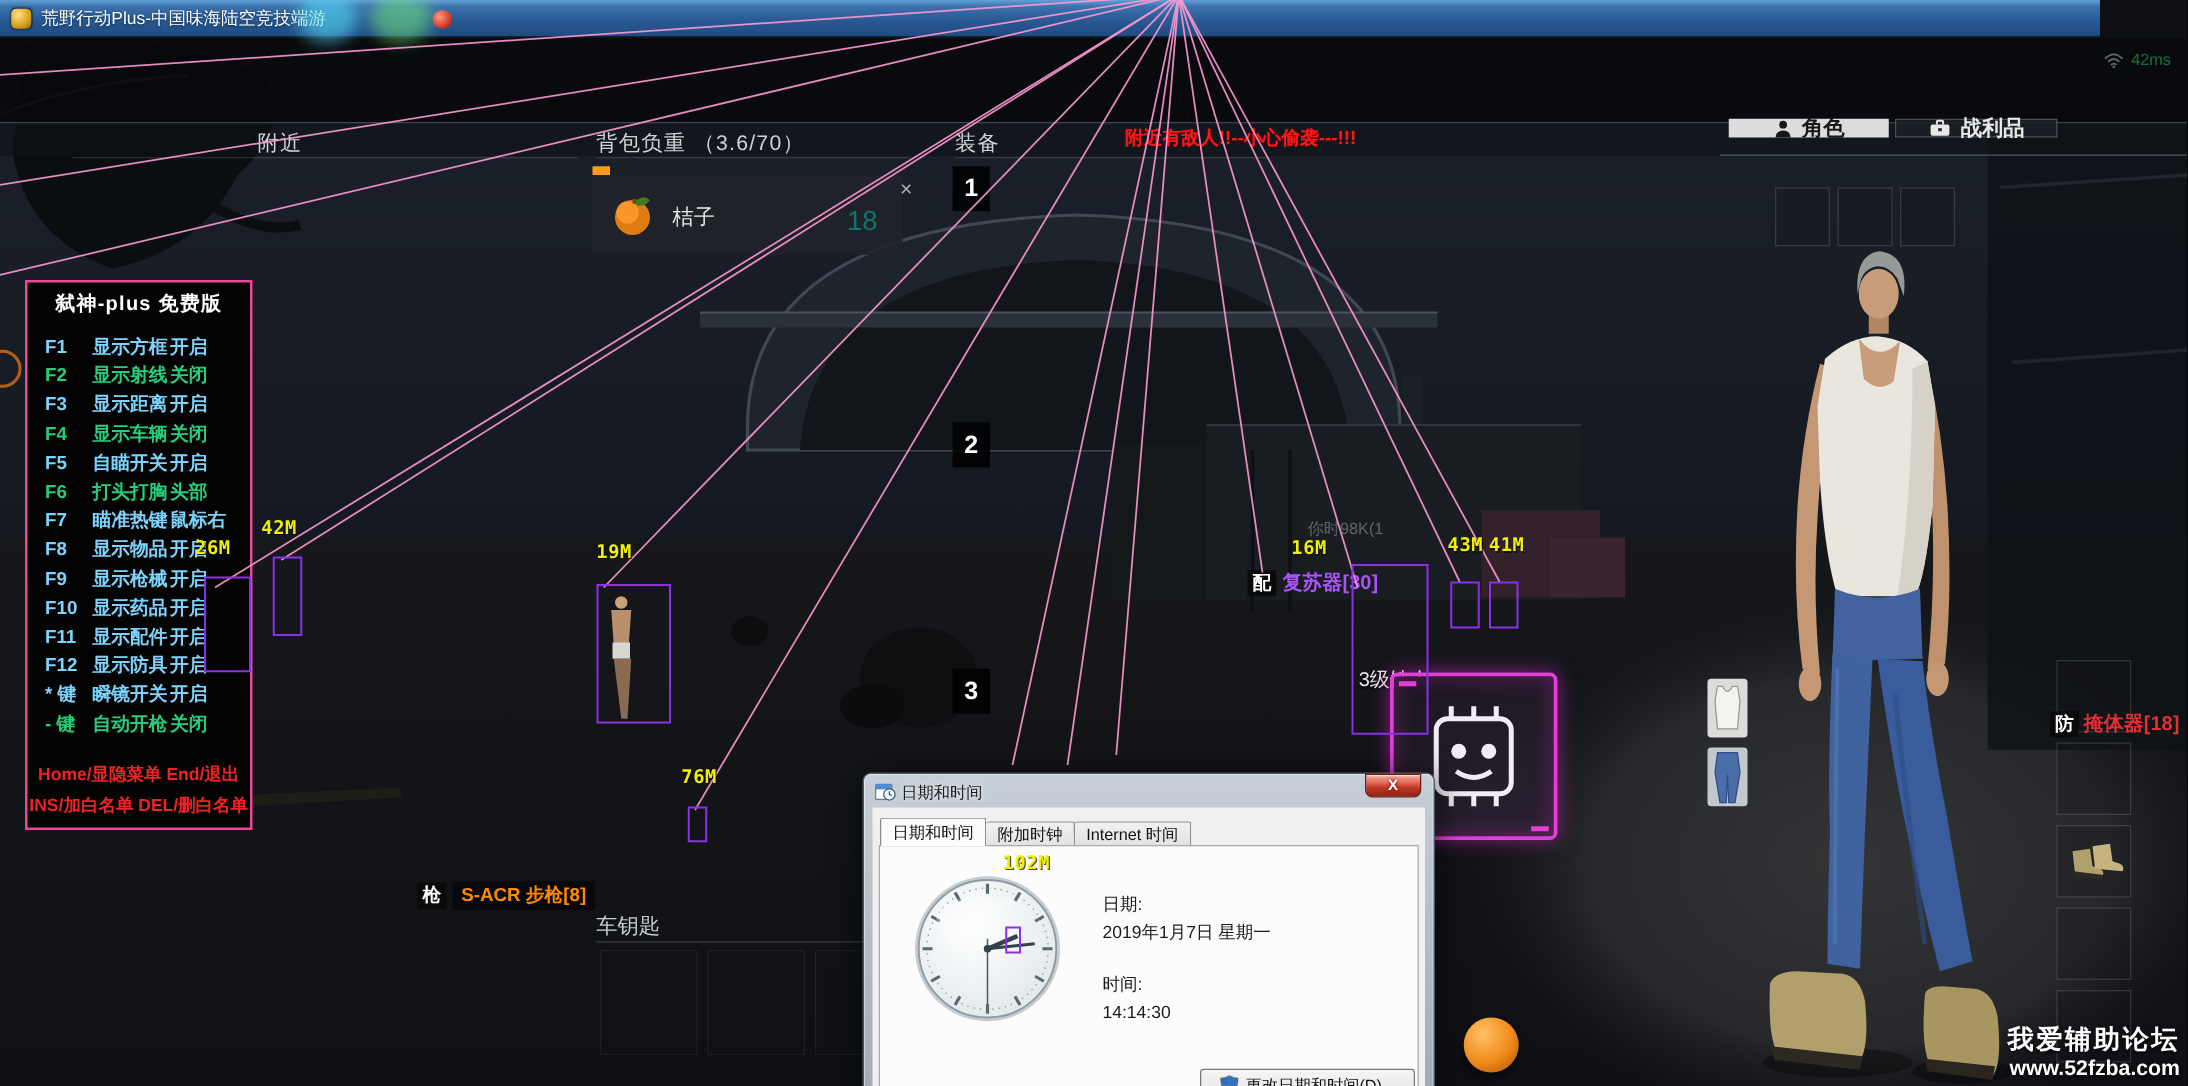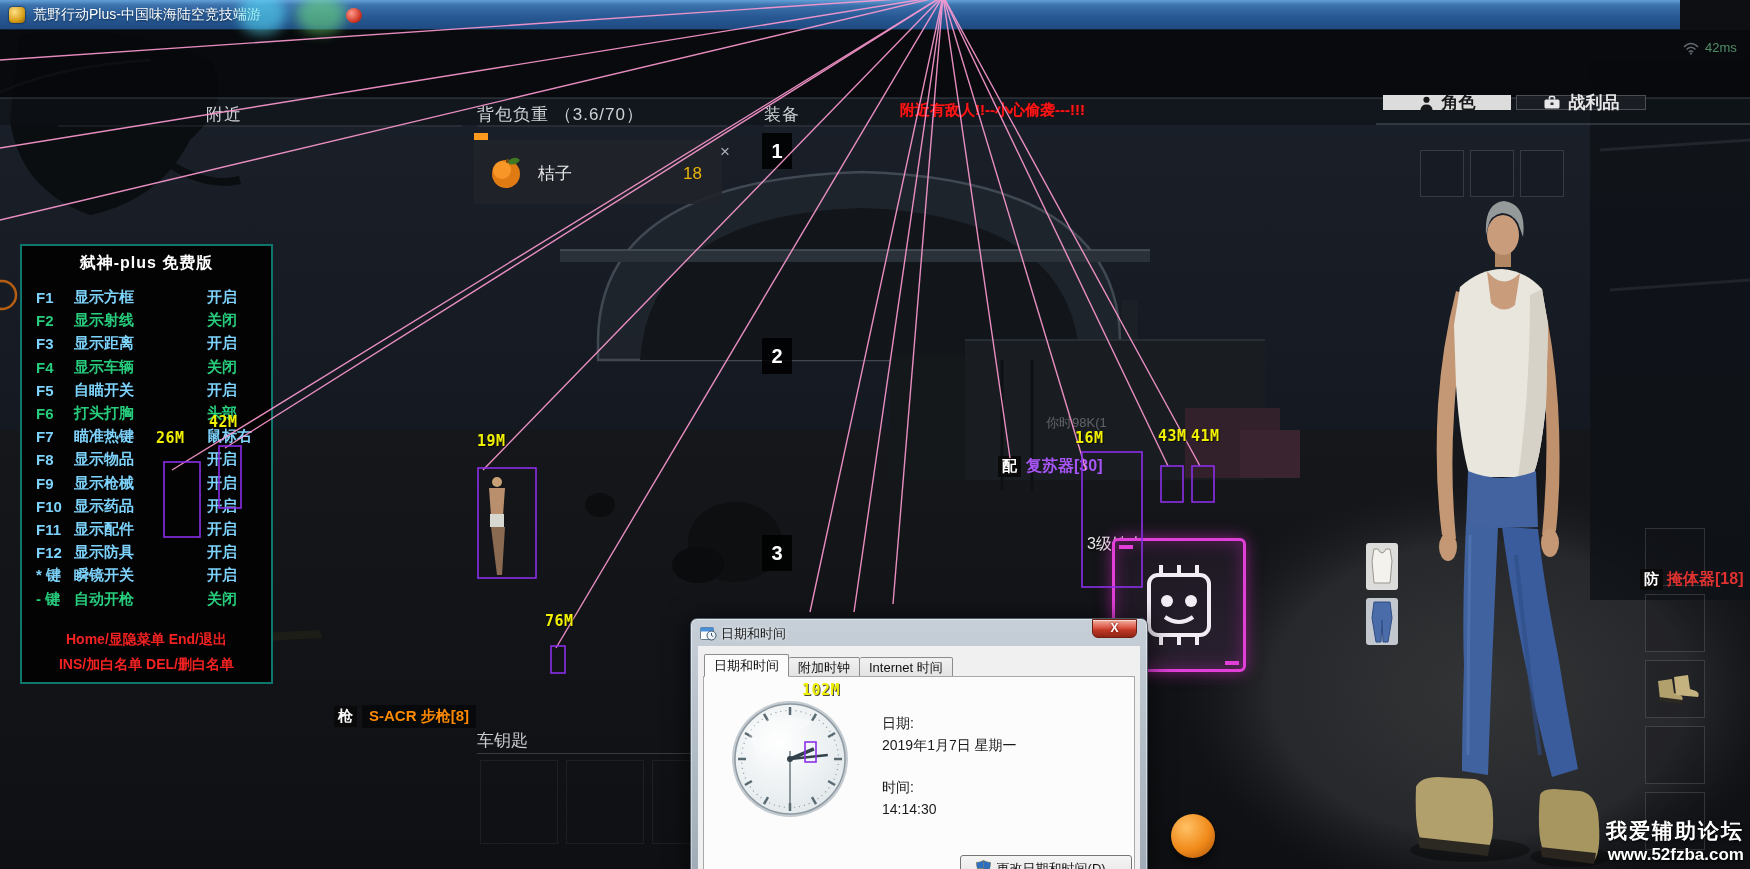--- a/index.html
+++ b/index.html
@@ -23,29 +23,29 @@
   
   .hud { position:absolute; inset:30px 0 0 0; z-index:10; }
   .hdr { position:absolute; font-size:17px; color:#cfd3d6; letter-spacing:1px; }
   .warning { position:absolute; left:900px; top:71px; font-size:15px; font-weight:bold; color:#ff1616; text-shadow:0 0 1px #800; }
   .slotnum { position:absolute; width:30px; height:36px; background:rgba(0,0,0,.85); color:#fff;
     font-size:20px; font-weight:bold; text-align:center; line-height:36px; }
   .item-card { position:absolute; left:474px; top:110px; width:248px; height:64px;
     background:rgba(32,36,42,.9); border-radius:2px; }
   .item-card .minitab { position:absolute; left:0; top:-7px; width:14px; height:7px; background:#ff9a1e; }
   .item-card .iname { position:absolute; left:64px; top:22px; font-size:17px; color:#e8e8e8; }
-  .item-card .icount { position:absolute; right:20px; top:24px; font-size:17px; color:#eab308; }
+  .item-card .icount { position:absolute; right:20px; top:24px; font-size:22px; color:#0f766e; }
   .item-card .iclose { position:absolute; right:-8px; top:2px; font-size:17px; color:#aab0b6; cursor:default; }
   .tab { position:absolute; top:65px; height:15px; display:flex; align-items:center; justify-content:center; gap:8px;
     font-size:17px; font-weight:bold; }
   .tab.active { left:1383px; width:128px; background:#dcdcdc; color:#17181a; }
   .tab.dark { left:1516px; width:130px; background:rgba(28,32,38,.85); color:#e8e8e8; border:1px solid rgba(255,255,255,.22); }
   .mini-slot { position:absolute; border:1px solid rgba(255,255,255,.14); background:rgba(18,20,24,.25); }
   .ping { position:absolute; left:1682px; top:10px; display:flex; gap:5px; align-items:center; opacity:.55;
-    color:#86efac; font-size:13px; }
+    color:#22c55e; font-size:13px; }
 
   
   .tagbox { display:inline-block; background:#0a0a0a; color:#fff; font-size:15px; font-weight:bold; padding:1px 4px; }
   .gun-label { position:absolute; left:334px; top:675px; display:flex; align-items:center; gap:5px; }
   .gun-label .txt { font-size:15px; font-weight:bold; color:#ff8a00; background:rgba(0,0,0,.5); padding:2px 7px; }
   .carkey { position:absolute; left:477px; top:699px; font-size:17px; color:#c9ccce; }
   .gear-label { position:absolute; left:998px; top:426px; display:flex; align-items:center; gap:5px; }
   .gear-label .txt { font-size:16px; font-weight:bold; color:#a855f7; }
   .armor-label { position:absolute; left:1640px; top:539px; display:flex; align-items:center; gap:4px; }
   .armor-label .txt { font-size:16px; font-weight:bold; color:#e03131; }
@@ -56,22 +56,22 @@
   .thumb { position:absolute; width:32px; height:47px; border-radius:3px; overflow:hidden; }
   .ball { position:absolute; left:1171px; top:784px; width:44px; height:44px; border-radius:50%;
     background:radial-gradient(circle at 35% 30%, #ffc165, #f08a1a 55%, #a34e08); box-shadow:0 6px 8px rgba(0,0,0,.5); }
 
   
   .chip { position:absolute; left:1112px; top:538px; width:134px; height:134px; z-index:12; border-radius:6px;
     background:linear-gradient(160deg,#1b1720,#2a2130); border:3px solid #e13fd8;
     box-shadow:0 0 16px rgba(220,40,200,.55), inset 0 0 18px rgba(220,40,200,.35); }
 
   
-  .menu { position:absolute; left:20px; top:224px; width:253px; height:440px; z-index:20;
-    background:rgba(2,2,2,.94); border:2px solid #0f766e;margin-top:20px; }
+  .menu { position:absolute; left:20px; top:224px; width:182px; height:440px; z-index:20;
+    background:rgba(2,2,2,.94); border:2px solid #ec4899; }
   .menu .mtitle { margin-top:7px; text-align:center; font-size:16px; font-weight:bold; color:#fff; letter-spacing:1px; }
   .menu .mrows { position:absolute; left:0; top:40px; width:100%; }
   .mrow { display:flex; height:23.2px; align-items:center; font-weight:bold; font-size:15px; }
   .mrow .k { width:52px; padding-left:14px; }
   .mrow .n { flex:1; }
   .mrow .v { width:64px; }
   .mrow.on { color:#7dd3fc; }
   .mrow.off { color:#27cd7c; }
   .mfoot { position:absolute; width:100%; text-align:center; font-size:14px; font-weight:bold; color:#f32222; }
 
@@ -500,21 +500,21 @@
         <rect x="805" y="742" width="11" height="20"></rect>
         <rect x="1082" y="452" width="60" height="135"></rect>
         <rect x="1161" y="466" width="22" height="36"></rect>
         <rect x="1192" y="466" width="22" height="36"></rect>
       </g>
     </svg>
     <div class="esp-label" style="left:209px;top:413px">42M</div>
     <div class="esp-label" style="left:156px;top:429px">26M</div>
     <div class="esp-label" style="left:477px;top:432px">19M</div>
     <div class="esp-label" style="left:545px;top:612px">76M</div>
-    <div class="esp-label" style="left:1075px;top:429px">16M</div>
+    <div class="esp-label" style="left:1033px;top:429px">16M</div>
     <div class="esp-label" style="left:1158px;top:427px">43M</div>
     <div class="esp-label" style="left:1191px;top:427px">41M</div>
     <div class="esp-label" style="left:802px;top:681px">102M</div>
   </div>
 
   <div class="watermark">
     <div class="w1">我爱辅助论坛</div>
     <div class="w2">www.52fzba.com</div>
   </div>
 

